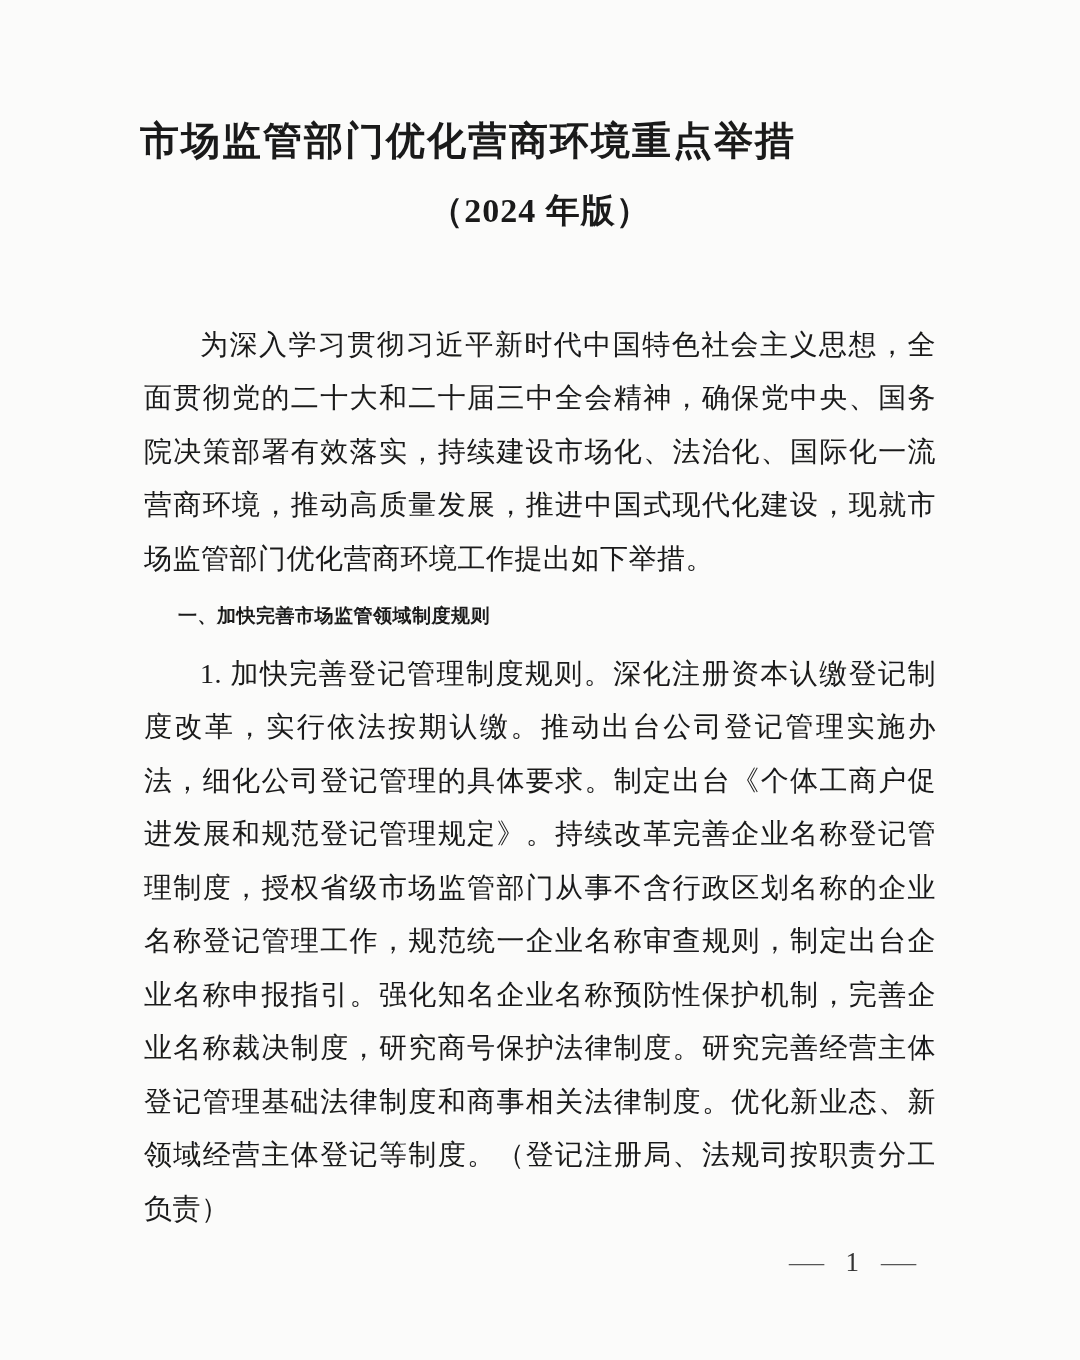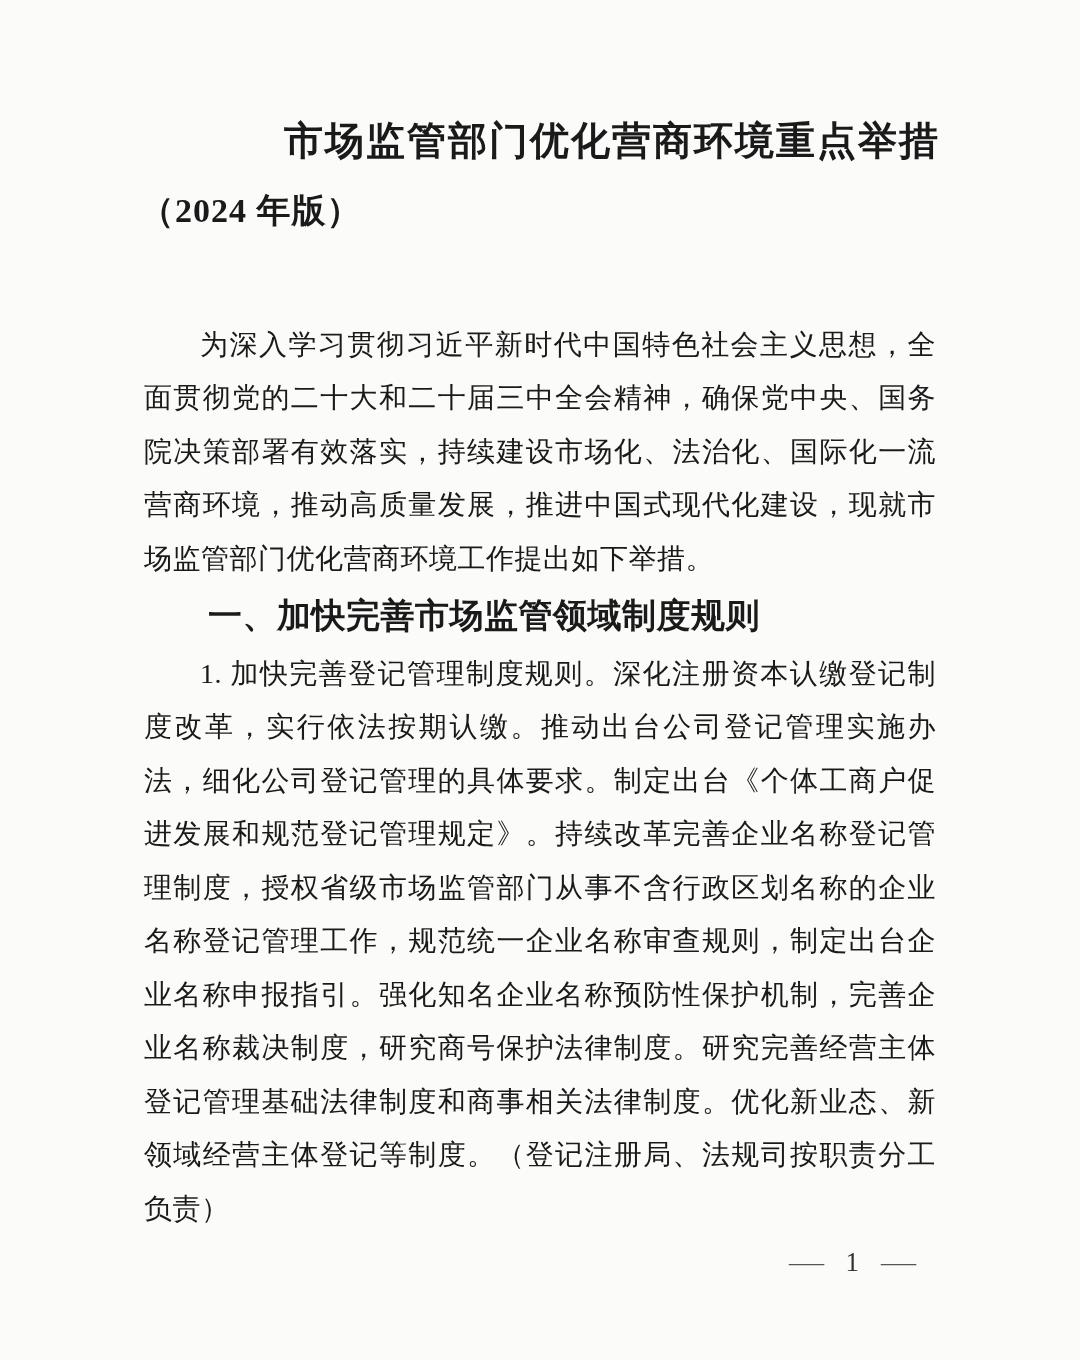--- a/index.html
+++ b/index.html
@@ -16,45 +16,46 @@
   }
   .page {
     position: relative;
     width: 1080px;
     height: 1360px;
     box-sizing: border-box;
     padding: 118px 140px 0 140px;
   }
   .doc-title {
     margin: 0 0 26px 0;
-    text-align: right;
+    text-align: left;
     font-size: 39px;
     font-weight: bold;
     letter-spacing: 2px;
     line-height: 1.2;
   }
   .doc-subtitle {
     margin: 3px 0 86px 0;
+    text-align: center;
     font-size: 34px;
     font-weight: bold;
     letter-spacing: 1px;
     line-height: 1.2;
   }
   .body-para {
     margin: 4px;
     font-size: 28px;
     line-height: 53.5px;
     text-align: justify;
     text-justify: inter-ideograph;
     text-indent: 2em;
     letter-spacing: 0.5px;
   }
   .section-heading {
     margin: 0;
-    font-size: 34px;
+    font-size: 19px;
     line-height: 53.5px;
     font-weight: bold;
     text-indent: 2em;
     letter-spacing: 0.5px;
     font-family: "Liberation Sans", "DejaVu Sans", sans-serif;
   }
   .page-footer {
     position: absolute;
     right: 168px;
     bottom: 82px;

